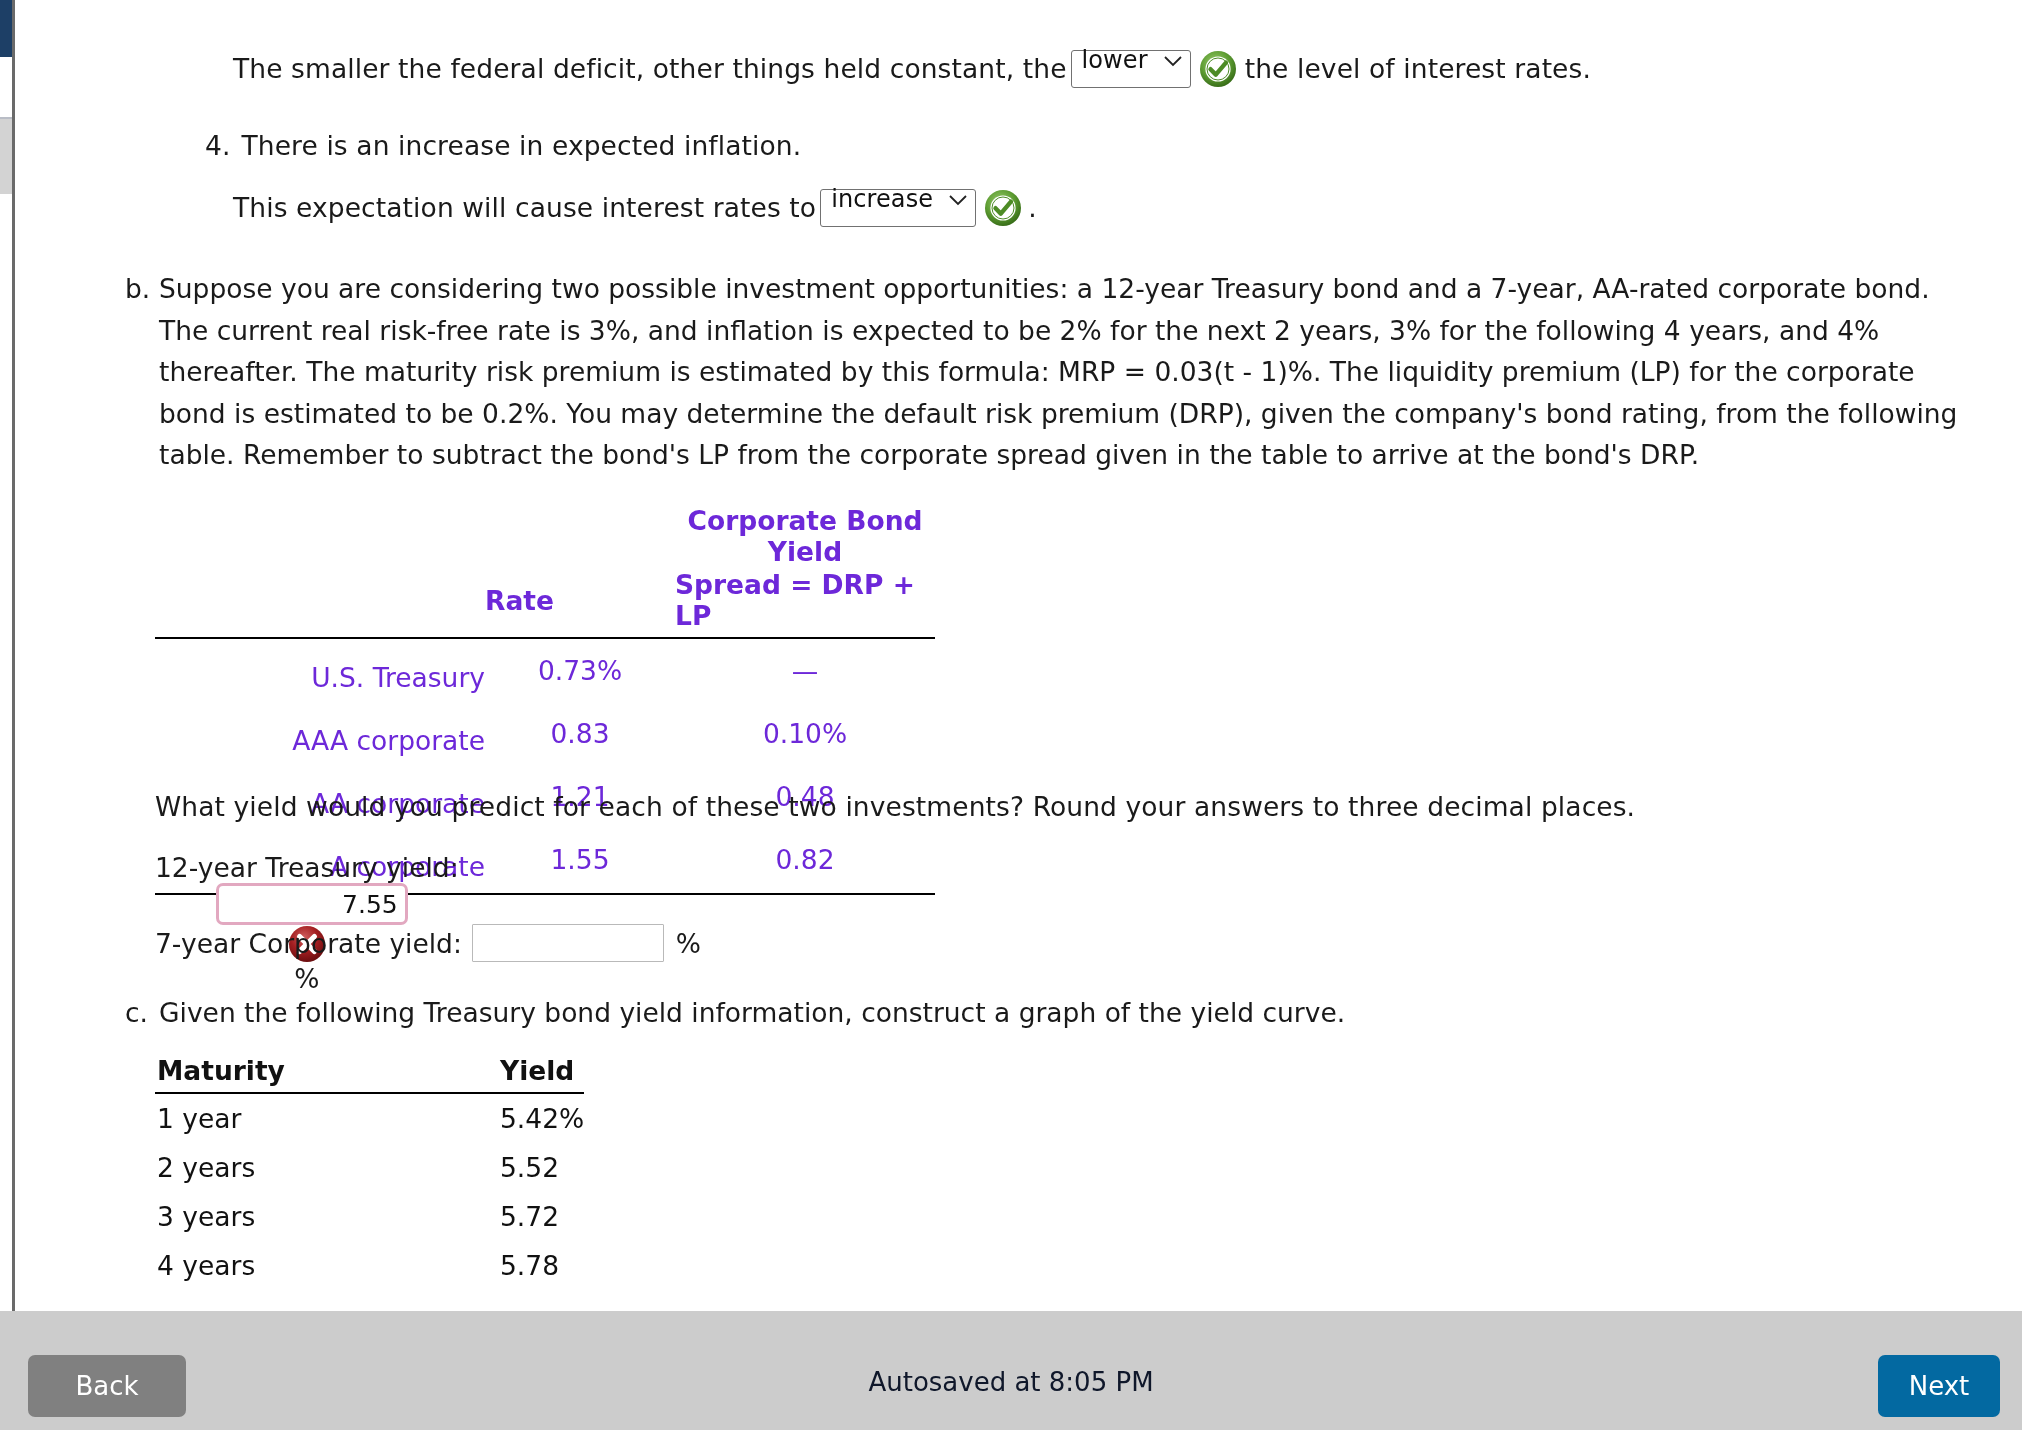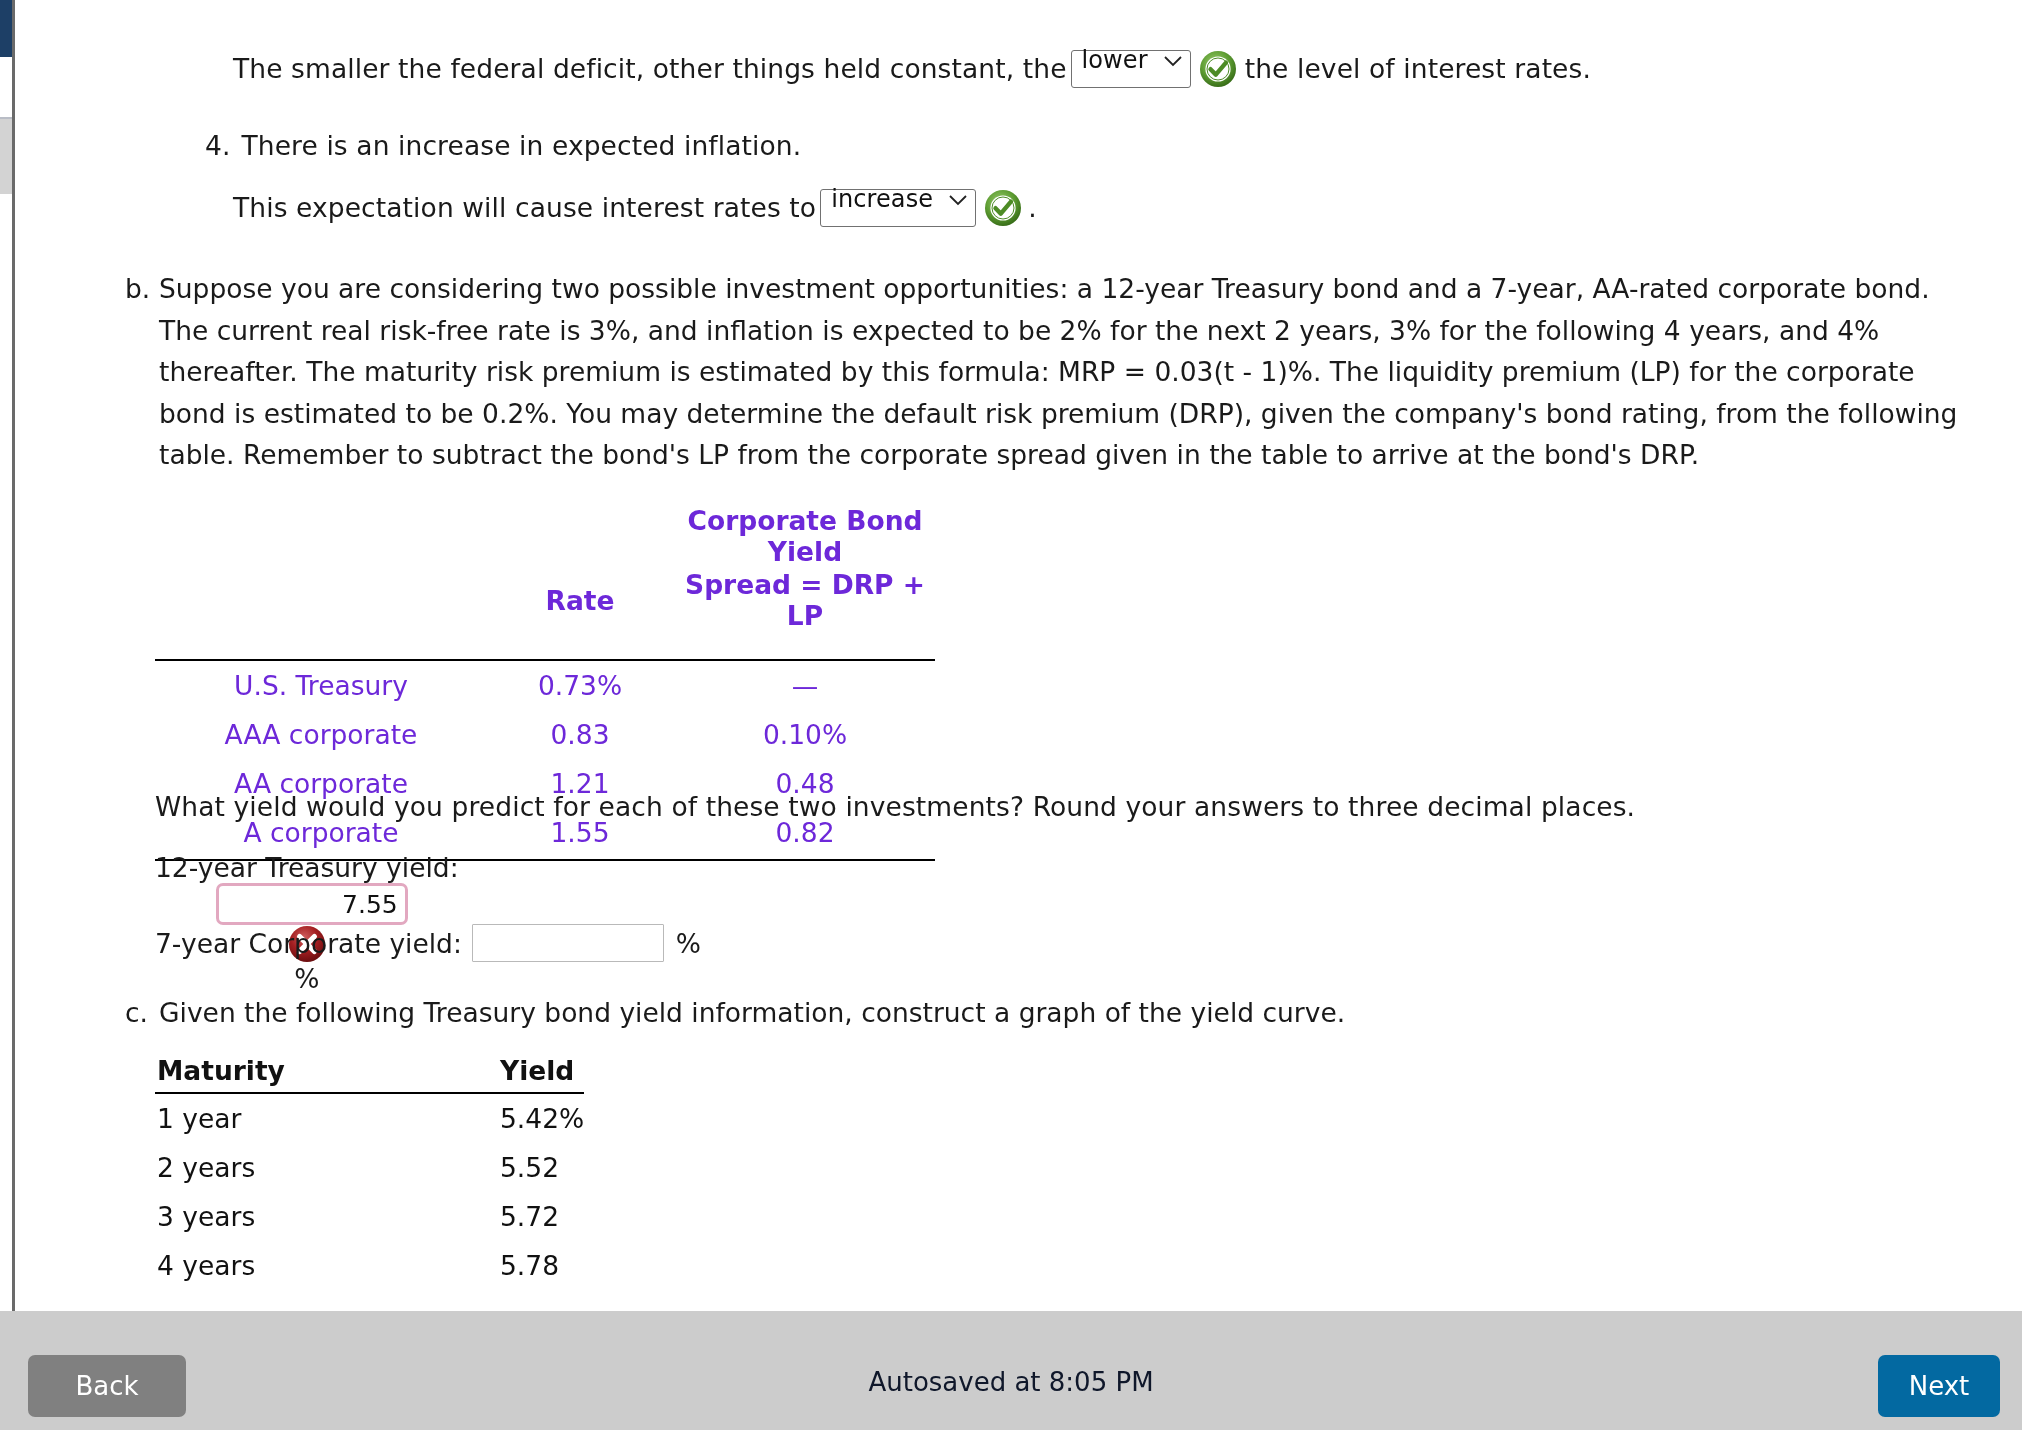--- a/index.html
+++ b/index.html
@@ -132,28 +132,28 @@
     font-weight: normal;
   }
   .bond-table .grp-head {
     font-weight: bold;
     text-align: center;
     padding-bottom: 2px;
     font-size: 26.5px;
   }
   .bond-table .col-head {
     font-weight: bold;
-    text-align: center;
-    padding-bottom: 28px;
+    text-align: left;
+    padding-bottom: 6px;
     border-bottom: 2.5px solid #000;
   }
   .bond-table .col-head.blank { border-bottom: 2.5px solid #000; }
   .bond-table td.name {
-    text-align: center;
-    padding: 9px 0 9px 2px;
+    text-align: right;
+    padding: 23px 0 9px 2px;
   }
   .bond-table td.num {
     text-align: center;
     padding: 9px 0;
   }
   .bond-table tr.last td { border-bottom: 2.5px solid #000; padding-bottom: 11px; }
 
   
   .mat-table {
     position: absolute;

